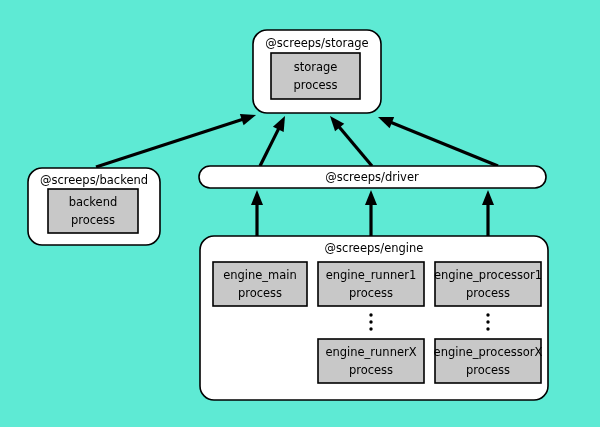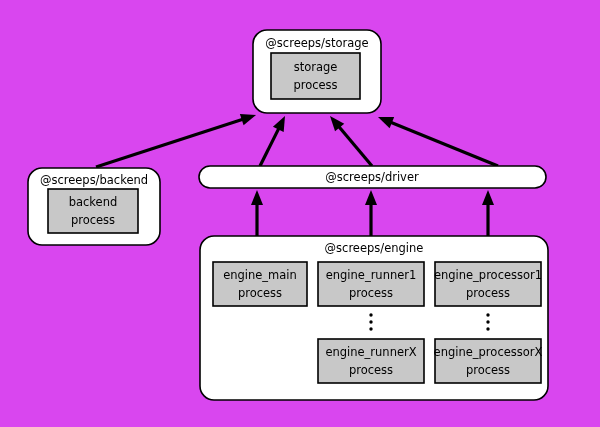--- a/index.html
+++ b/index.html
@@ -11,21 +11,21 @@
   body {
     width: 600px;
     height: 427px;
     overflow: hidden;
     font-family: "DejaVu Sans", "Liberation Sans", sans-serif;
   }
   #diagram-root {
     position: relative;
     width: 600px;
     height: 427px;
-    background: #d946ef;
+    background: #5eead4;
   }
   svg#diagram-svg {
     display: block;
     width: 600px;
     height: 427px;
   }
   .pkg-shape {
     fill: #ffffff;
     stroke: #000000;
     stroke-width: 1.6;

